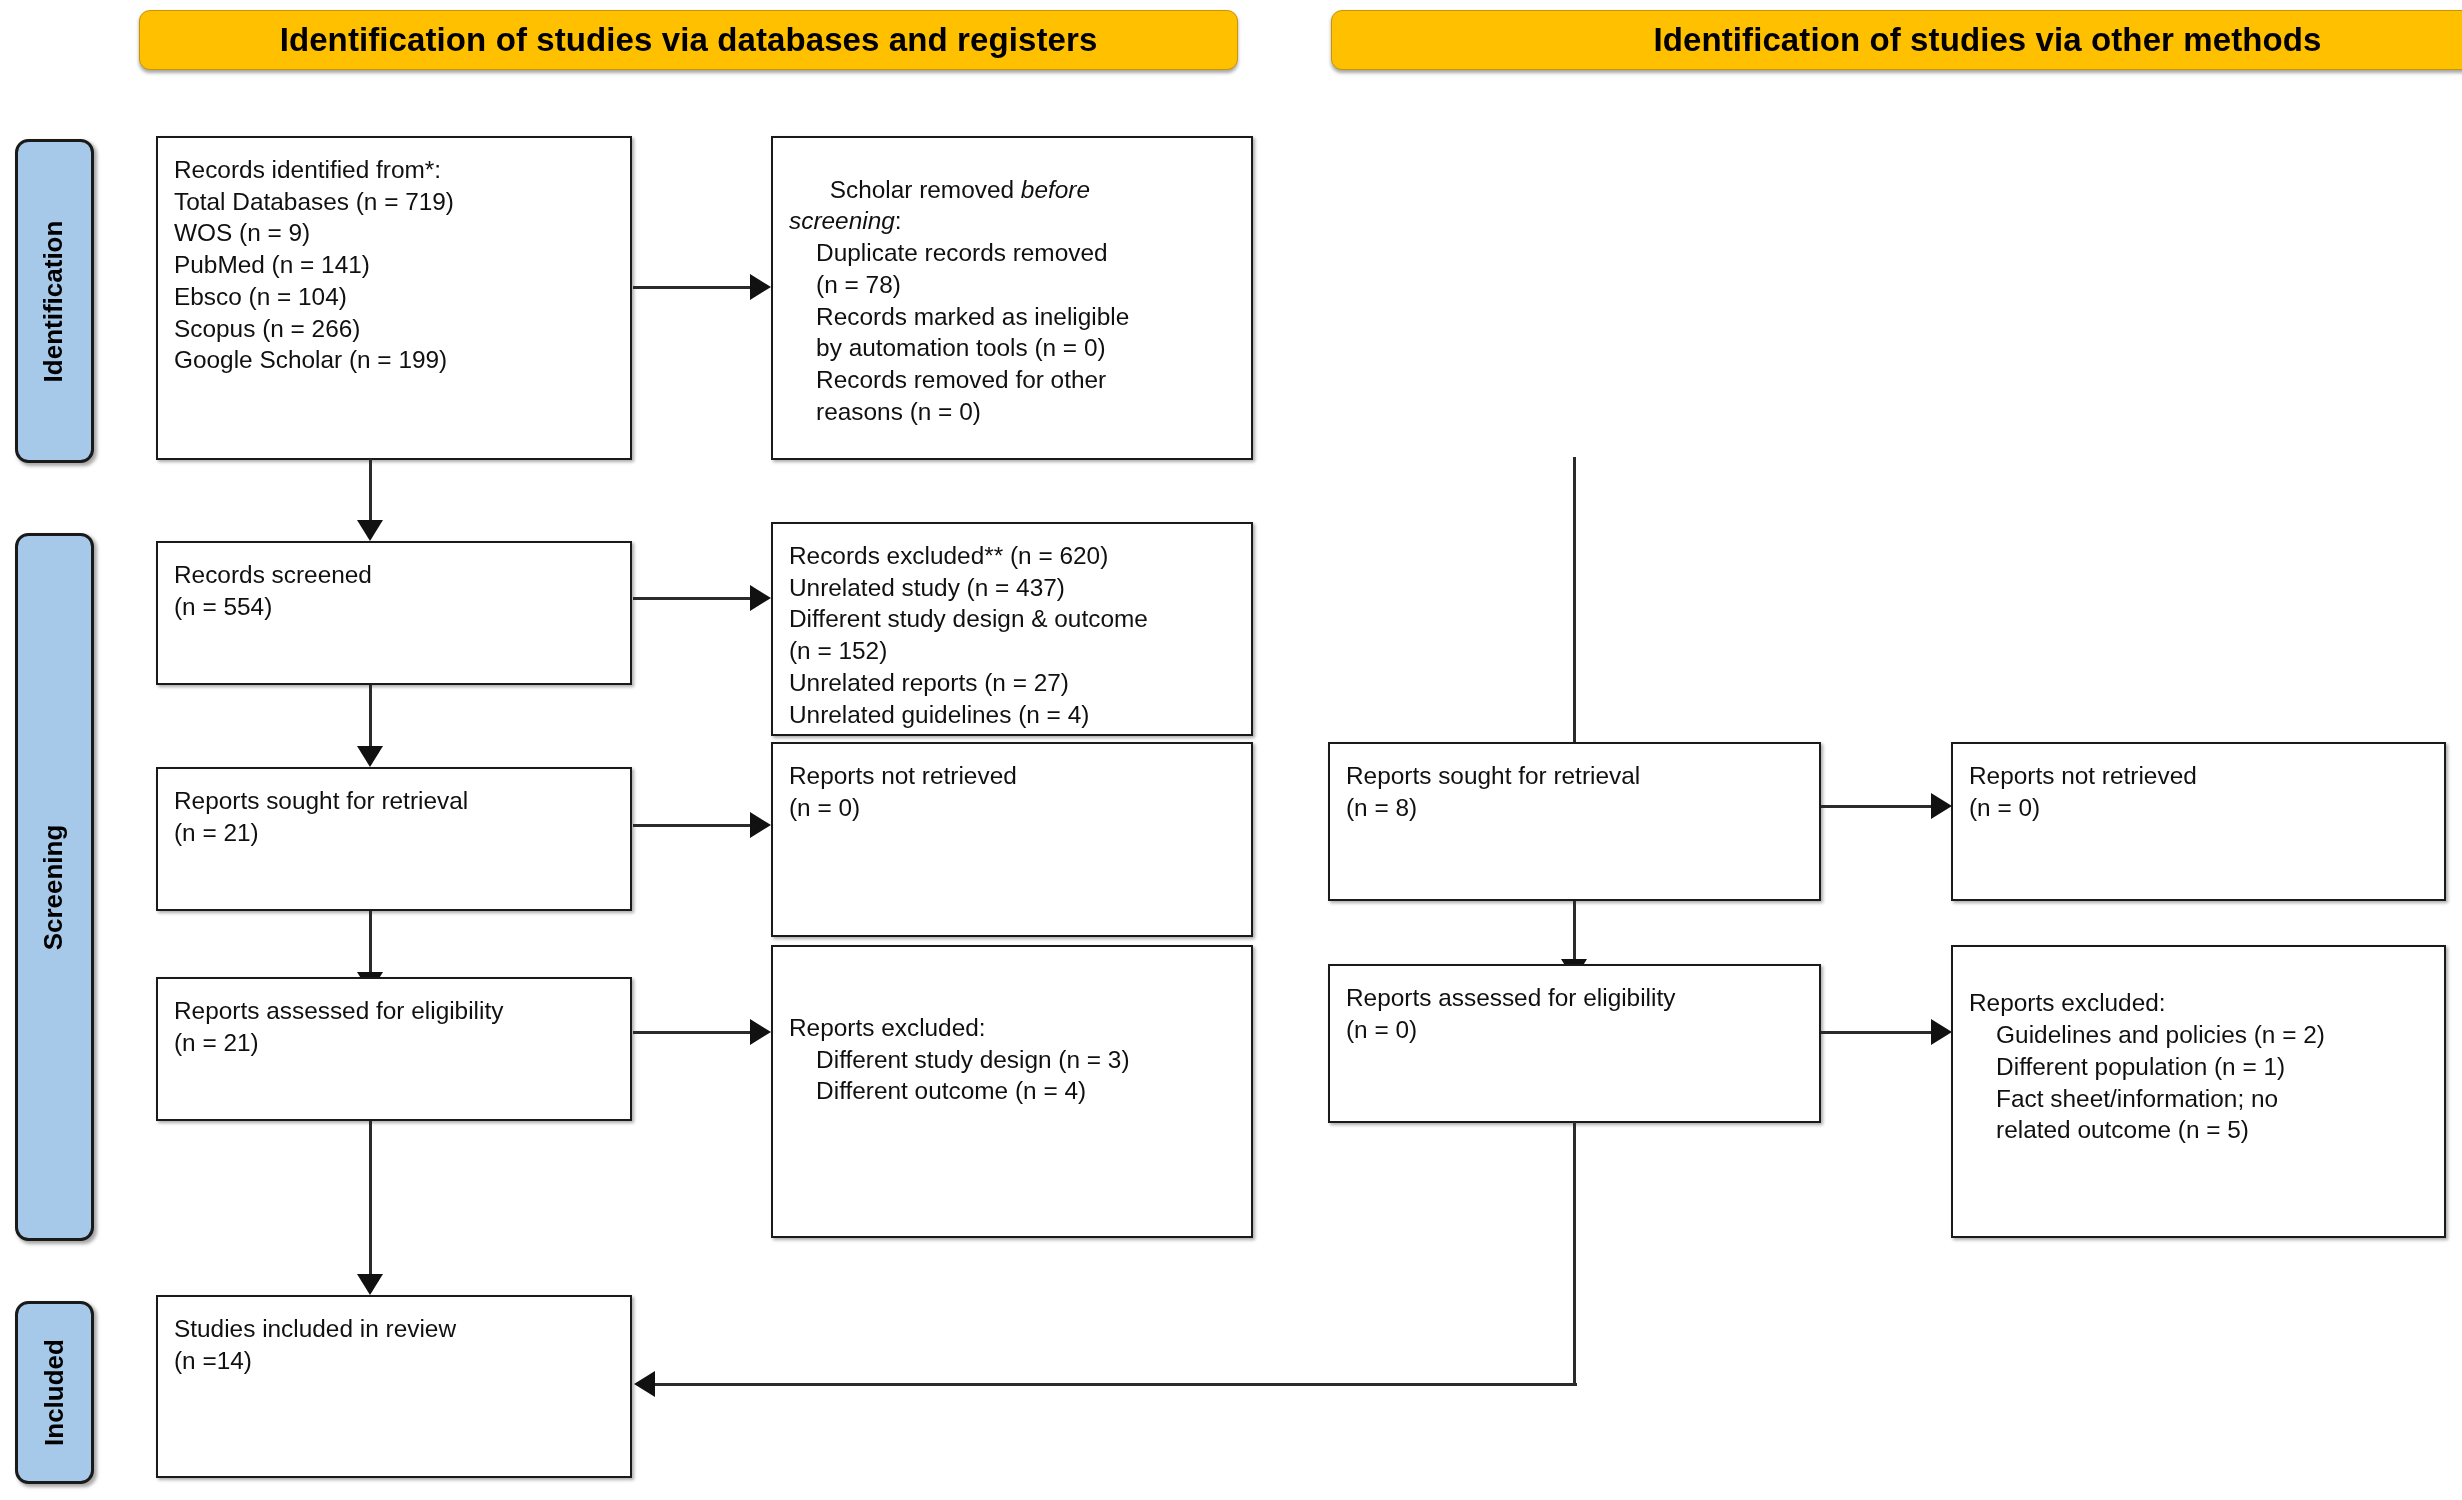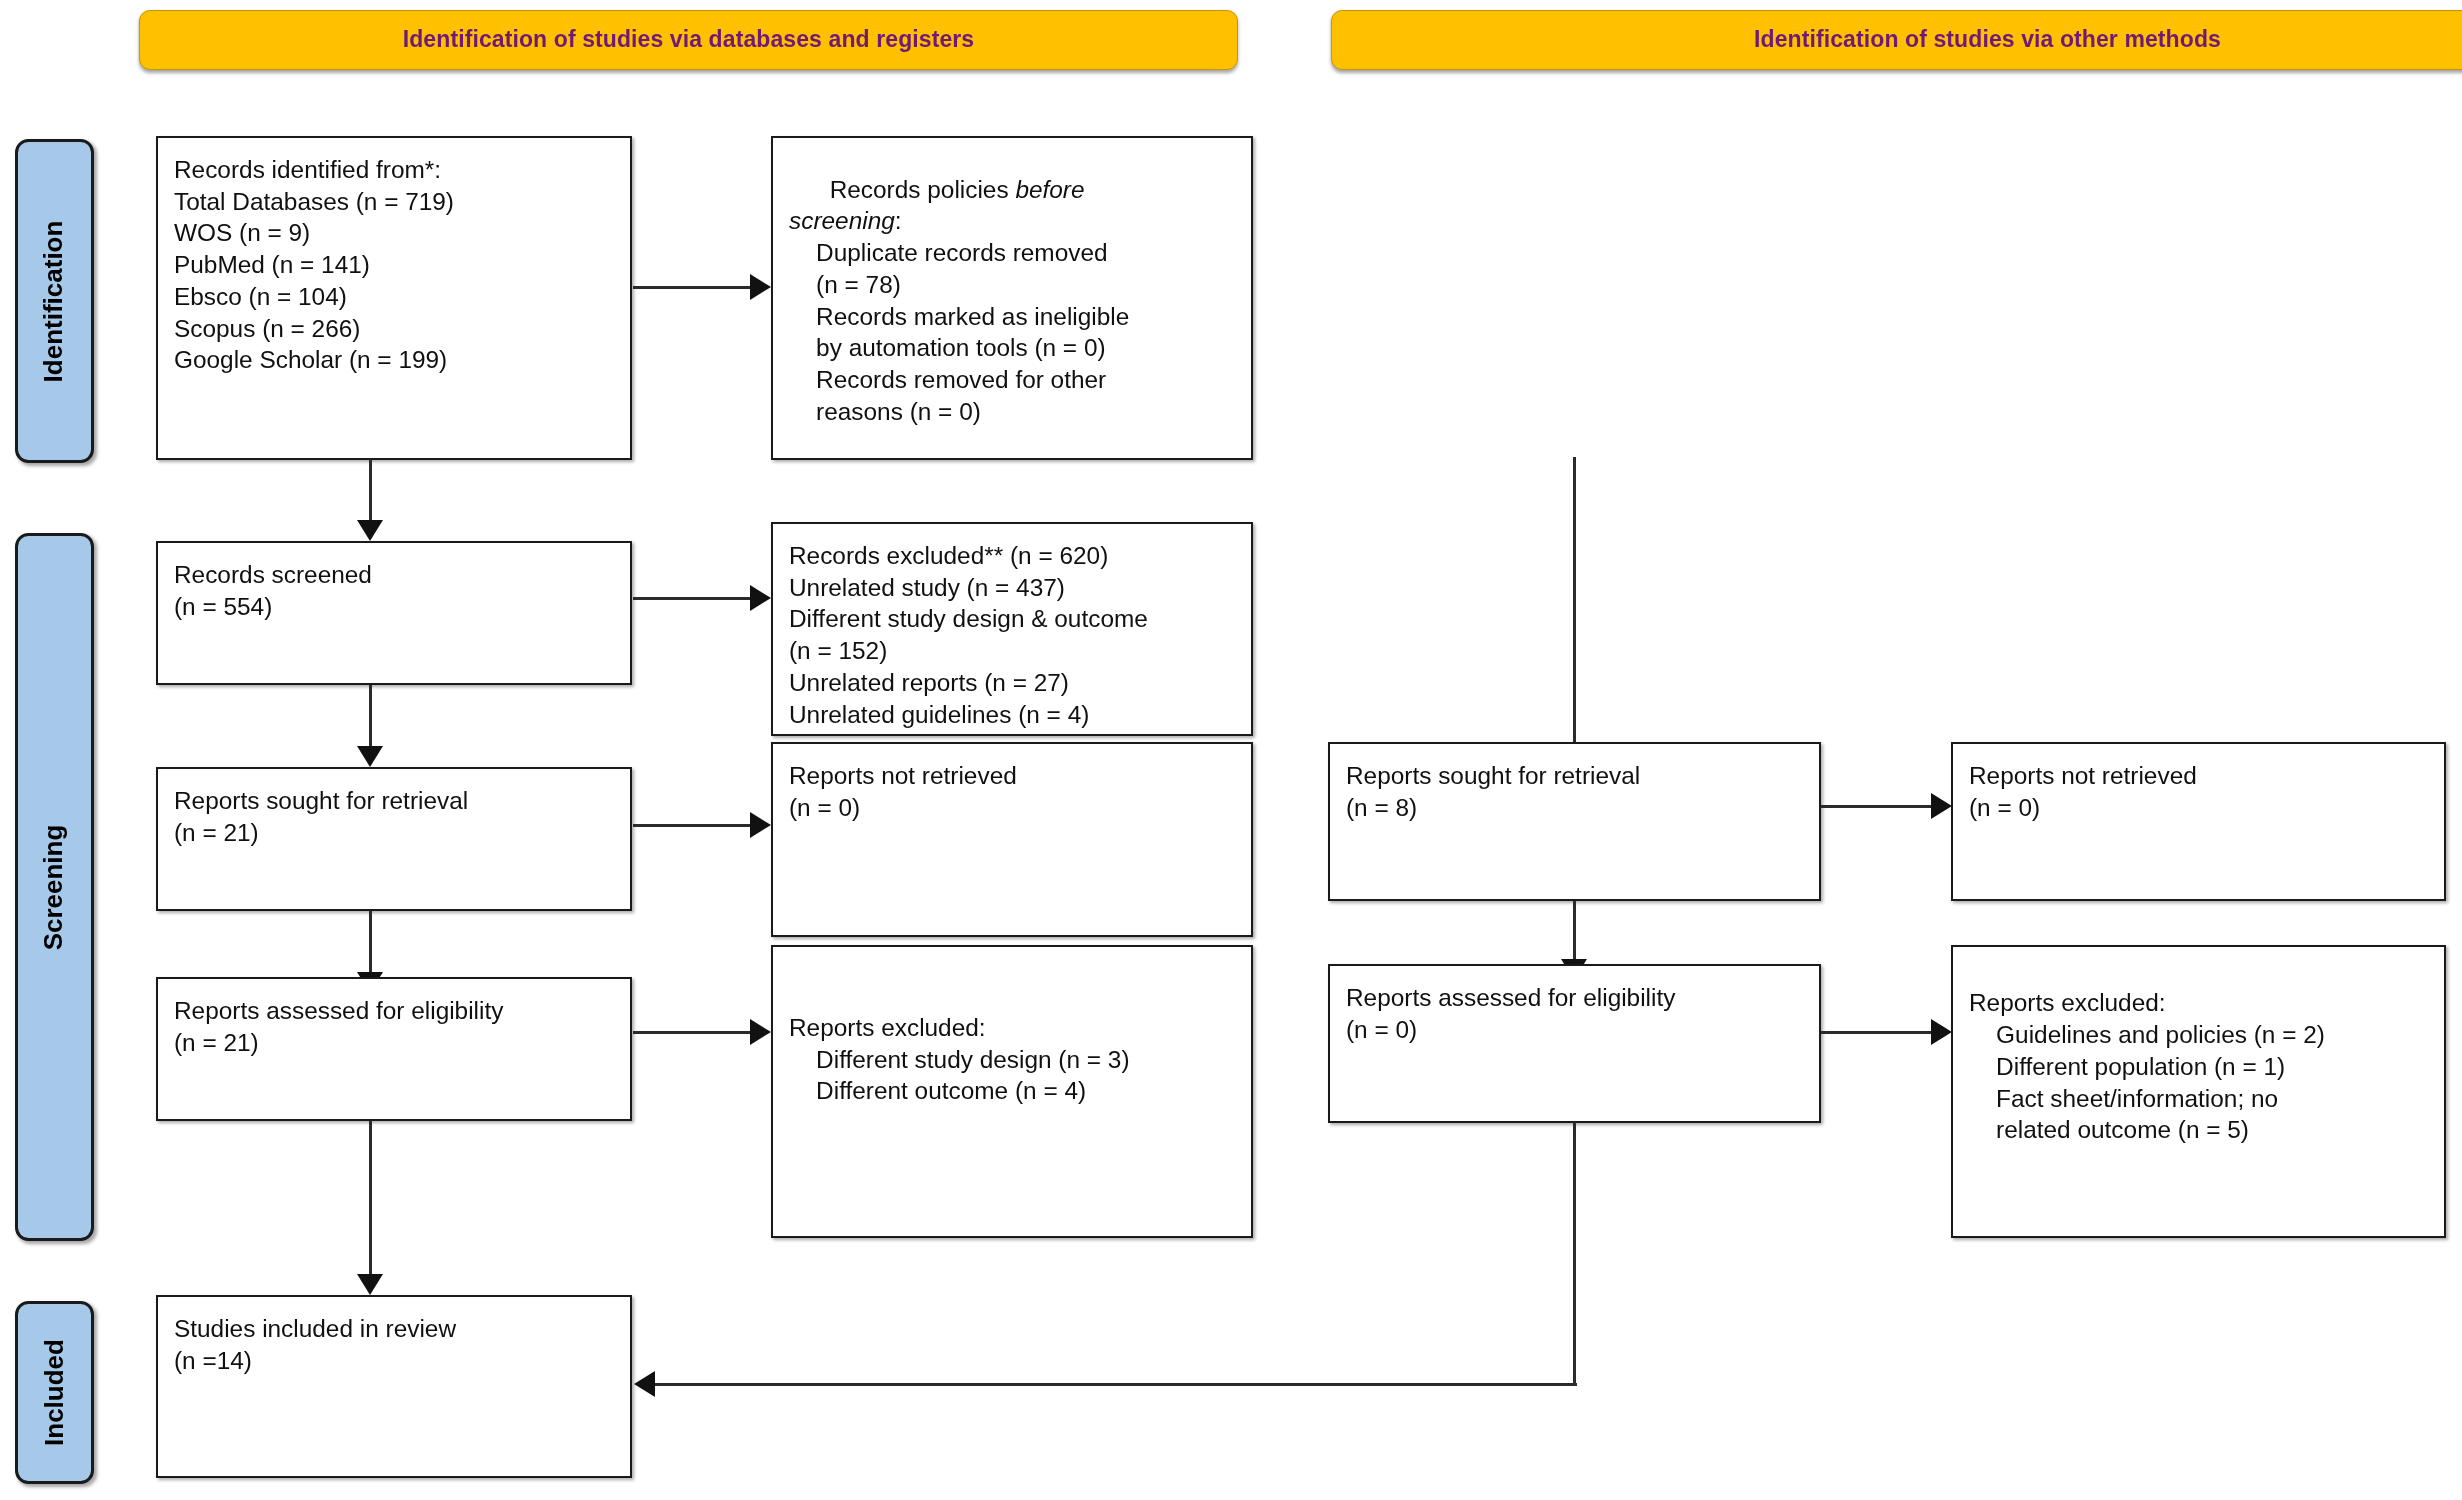--- a/index.html
+++ b/index.html
@@ -25,22 +25,22 @@
     border: 1.8px solid #C89600;
     border-radius: 11px;
     box-shadow: 0 2.4px 3.7px rgba(0,0,0,0.35);
     display: flex;
     align-items: center;
     justify-content: center;
     box-sizing: border-box;
   }
   .banner-label {
     font-weight: bold;
-    font-size: 23px;
-    color: #701a75;
+    font-size: 33px;
+    color: #000000;
     letter-spacing: 0.1px;
     text-align: center;
     white-space: nowrap;
   }
 
   
   .stage-tab {
     position: absolute;
     background: #A6C9E9;
     border: 3.1px solid #1A1A1A;
@@ -142,21 +142,21 @@
 Total Databases (n = 719)
 WOS (n = 9)
 PubMed (n = 141)
 Ebsco (n = 104)
 Scopus (n = 266)
 Google Scholar (n = 199)</div>
   </div>
 
   <div class="pbox" style="left:771px; top:136px; width:482px; height:324px; display:flex; align-items:center;">
     <div class="pbox-text">
-      <span>Records policies </span><span class="ital">before
+      <span>Scholar removed </span><span class="ital">before
 screening</span><span>:</span><span>
     Duplicate records removed
     (n = 78)
     Records marked as ineligible
     by automation tools (n = 0)
     Records removed for other
     reasons (n = 0)</span>
     </div>
   </div>
 

